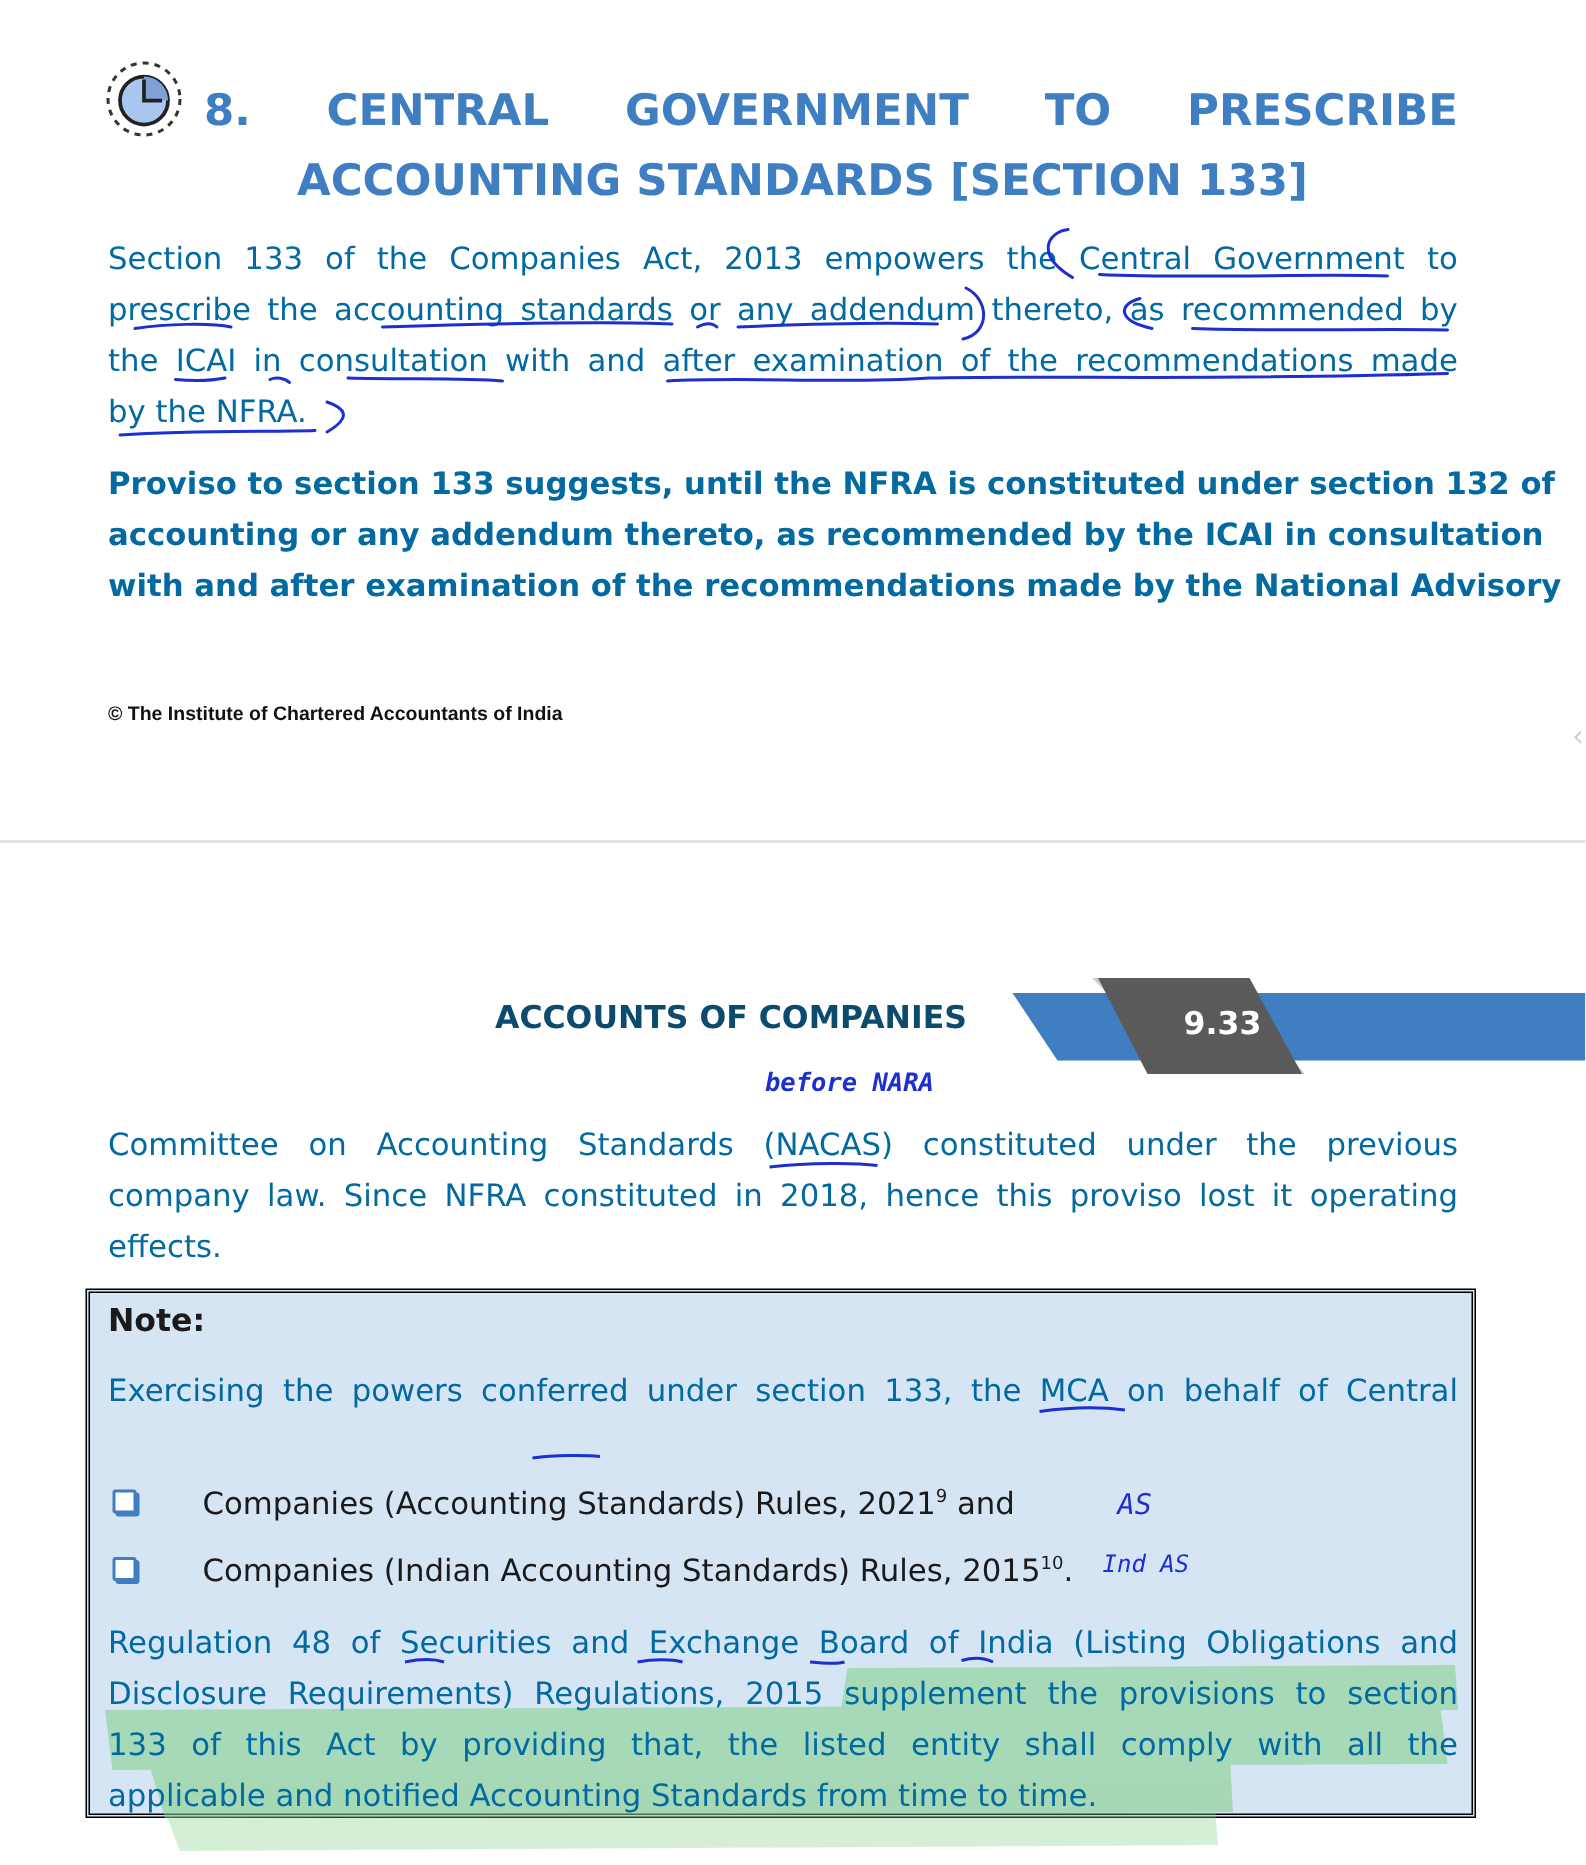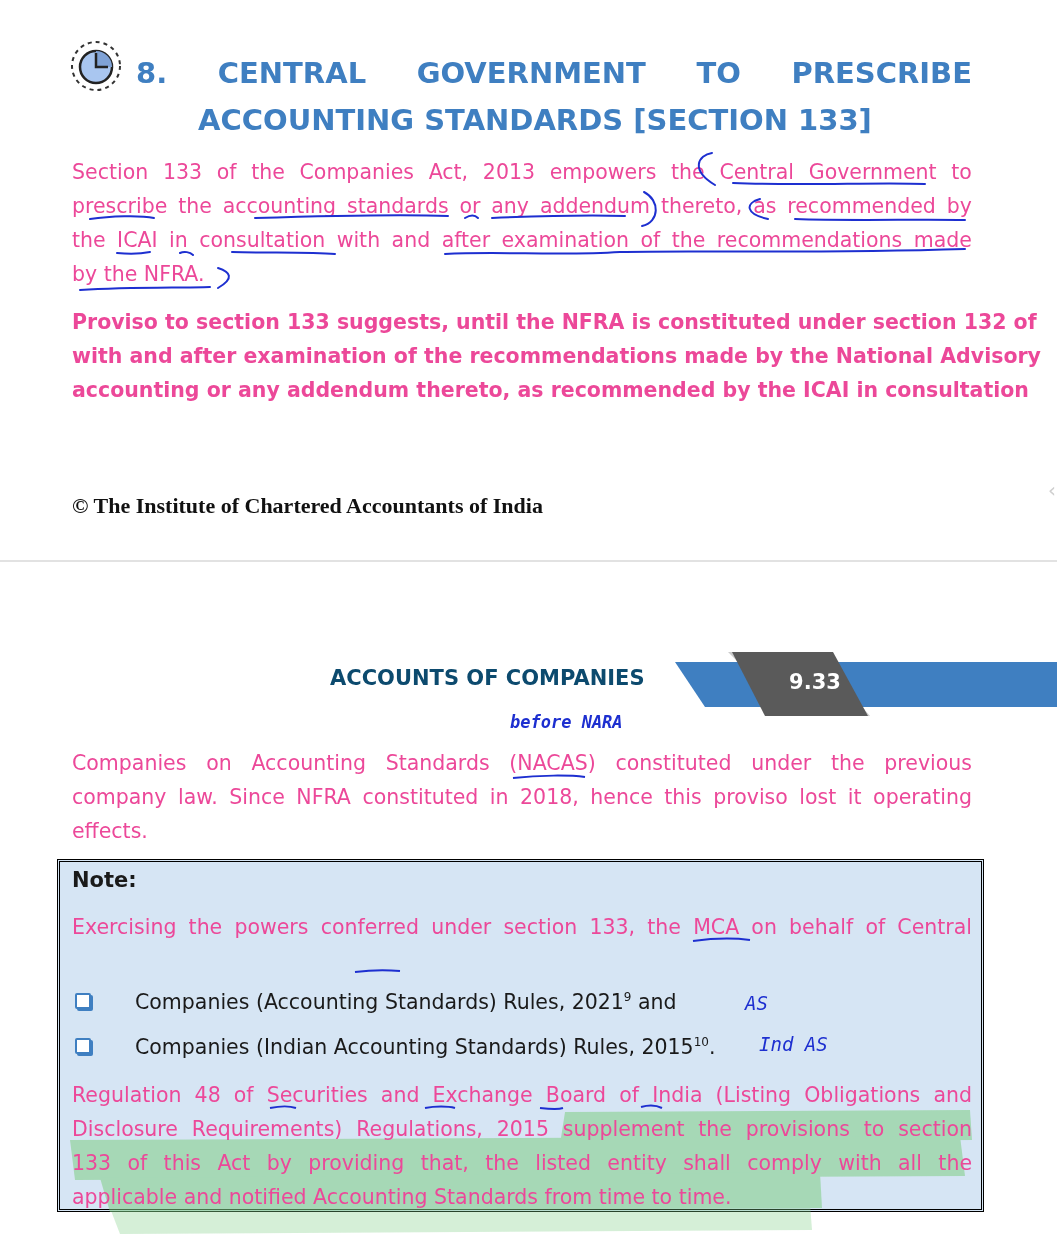--- a/index.html
+++ b/index.html
@@ -5,26 +5,26 @@
   html, body { margin:0; padding:0; background:#ffffff; }
   body { width:1057px; height:1243px; position:relative; overflow:hidden;
          font-family:"DejaVu Sans", sans-serif; color:#1a1a1a; }
   .abs { position:absolute; }
   .heading { left:72px; top:50px; width:900px; color:#3f7fc1; font-weight:bold;
              font-family:"DejaVu Sans", sans-serif; font-size:29px; line-height:47px; }
   .heading .l1 { display:flex; justify-content:space-between; padding-left:64px; }
   .heading .l2 { padding-left:126px; }
   .clock-icon { left:70px; top:40px; width:52px; height:52px; }
   .para { left:72px; width:900px; font-size:20.5px; line-height:34px; text-align:justify;
-          text-align-last:left; color:#ec4899; }
+          text-align-last:left; color:#0369a1; }
   .para .line { display:block; text-align:justify; text-align-last:justify; white-space:nowrap; }
   .para .line.last { text-align-last:left; }
   .jl { display:flex; justify-content:space-between; white-space:nowrap; }
-  .copyright { left:72px; top:493px; font-family:Liberation Serif, serif; font-weight:bold;
-               font-size:22px; color:#111; }
+  .copyright { left:72px; top:468px; font-family:Liberation Sans, sans-serif; font-weight:bold;
+               font-size:13px; color:#111; }
   .page-sep { left:0; top:560px; width:1057px; height:2px; background:#e2e2e2; }
   .edge-chev { left:1048px; top:478px; color:#cfcfcf; font-size:20px; }
   .running-head { left:330px; top:666px; color:#0c4a6e; font-weight:bold; font-size:21px; }
   .band { left:0; top:640px; width:1057px; height:80px; }
   .page-num { left:770px; top:670px; width:90px; text-align:center; color:#fff;
               font-weight:bold; font-size:21px; }
   .note-box { left:57px; top:859px; width:927px; height:353px; background:#d6e5f4;
               border:3px double #000; box-sizing:border-box; }
   .note-title { left:72px; top:868px; font-weight:bold; font-size:21px; }
   .bullet { width:16px; height:16px; background:#fff; border:2px solid #3f7fc1;
@@ -122,42 +122,42 @@
   </g>
 </svg>
 
 <div class="abs para" style="top:305px;">
   <div class="jl">
       <span></span>
     </div>
 </div>
 <div class="abs para" style="top:305px;font-weight:bold;">
   <span class="line">Proviso to section 133 suggests, until the NFRA is constituted under section 132 of</span>
+  <span class="line">accounting or any addendum thereto, as recommended by the ICAI in consultation</span>
   <span class="line">with and after examination of the recommendations made by the National Advisory</span>
-  <span class="line">accounting or any addendum thereto, as recommended by the ICAI in consultation</span>
 </div>
 
 <div class="abs copyright">© The Institute of Chartered Accountants of India</div>
 <div class="abs edge-chev">‹</div>
 
 <div class="abs page-sep"></div>
 
 <svg class="abs band" width="1057" height="80" viewBox="0 0 1057 80">
   <polygon points="675,22 1057,22 1057,67 705,67" fill="#3f7fc1"></polygon>
   <polygon points="728,12 738,12 748,32" fill="#cccccc"></polygon>
   <polygon points="860,76 870,76 856,60" fill="#cccccc"></polygon>
   <polygon points="732,12 833,12 868,76 765,76" fill="#5a5a5a"></polygon>
 </svg>
 <div class="abs running-head">ACCOUNTS OF COMPANIES</div>
 <div class="abs page-num">9.33</div>
 
 <div class="abs hand" style="left:510px;top:712px;font-size:17px;font-weight:bold;">before NARA</div>
 
 <div class="abs para" style="top:746px;">
-  <span class="line">Companies on Accounting Standards (NACAS) constituted under the previous</span>
+  <span class="line">Committee on Accounting Standards (NACAS) constituted under the previous</span>
   <span class="line">company law. Since NFRA constituted in 2018, hence this proviso lost it operating</span>
   <span class="line last">effects.</span>
 </div>
 <svg class="ink" style="left:0;top:740px;" width="1057" height="40">
   <path d="M513 38 C540 35 570 35 585 37" fill="none" stroke="#1d2fd0" stroke-width="2"></path>
 </svg>
 
 <div class="abs note-box"></div>
 
 <svg class="ink" style="left:0;top:1100px;" width="1057" height="143">
@@ -188,21 +188,21 @@
   <span>Companies (Accounting Standards) Rules, 2021</span><sup>9</sup><span> and</span>
 </div>
 <div class="abs hand" style="left:745px;top:992px;font-size:19px;">AS</div>
 
 <div class="abs" style="left:75px;top:1038px;">
     <div class="bullet"></div>
   </div>
 <div class="abs li-text" style="left:135px;top:1035px;">
   <span>Companies (Indian Accounting Standards) Rules, 2015</span><sup>10</sup><span>.</span>
 </div>
-<div class="abs hand" style="left:735px;top:1033px;font-size:19px;margin-left:24px;">Ind AS</div>
+<div class="abs hand" style="left:735px;top:1033px;font-size:16px;">Ind AS</div>
 
 <div class="abs para" style="top:1078px;">
   <span class="line">Regulation 48 of Securities and Exchange Board of India (Listing Obligations and</span>
   <span class="line">Disclosure Requirements) Regulations, 2015 supplement the provisions to section</span>
   <span class="line">133 of this Act by providing that, the listed entity shall comply with all the</span>
   <span class="line last">applicable and notified Accounting Standards from time to time.</span>
 </div>
 <svg class="ink" style="left:0;top:1100px;" width="1057" height="20">
   <g fill="none" stroke="#1d2fd0" stroke-width="2">
     <path d="M270 8 C280 6 290 6 296 8"></path>

